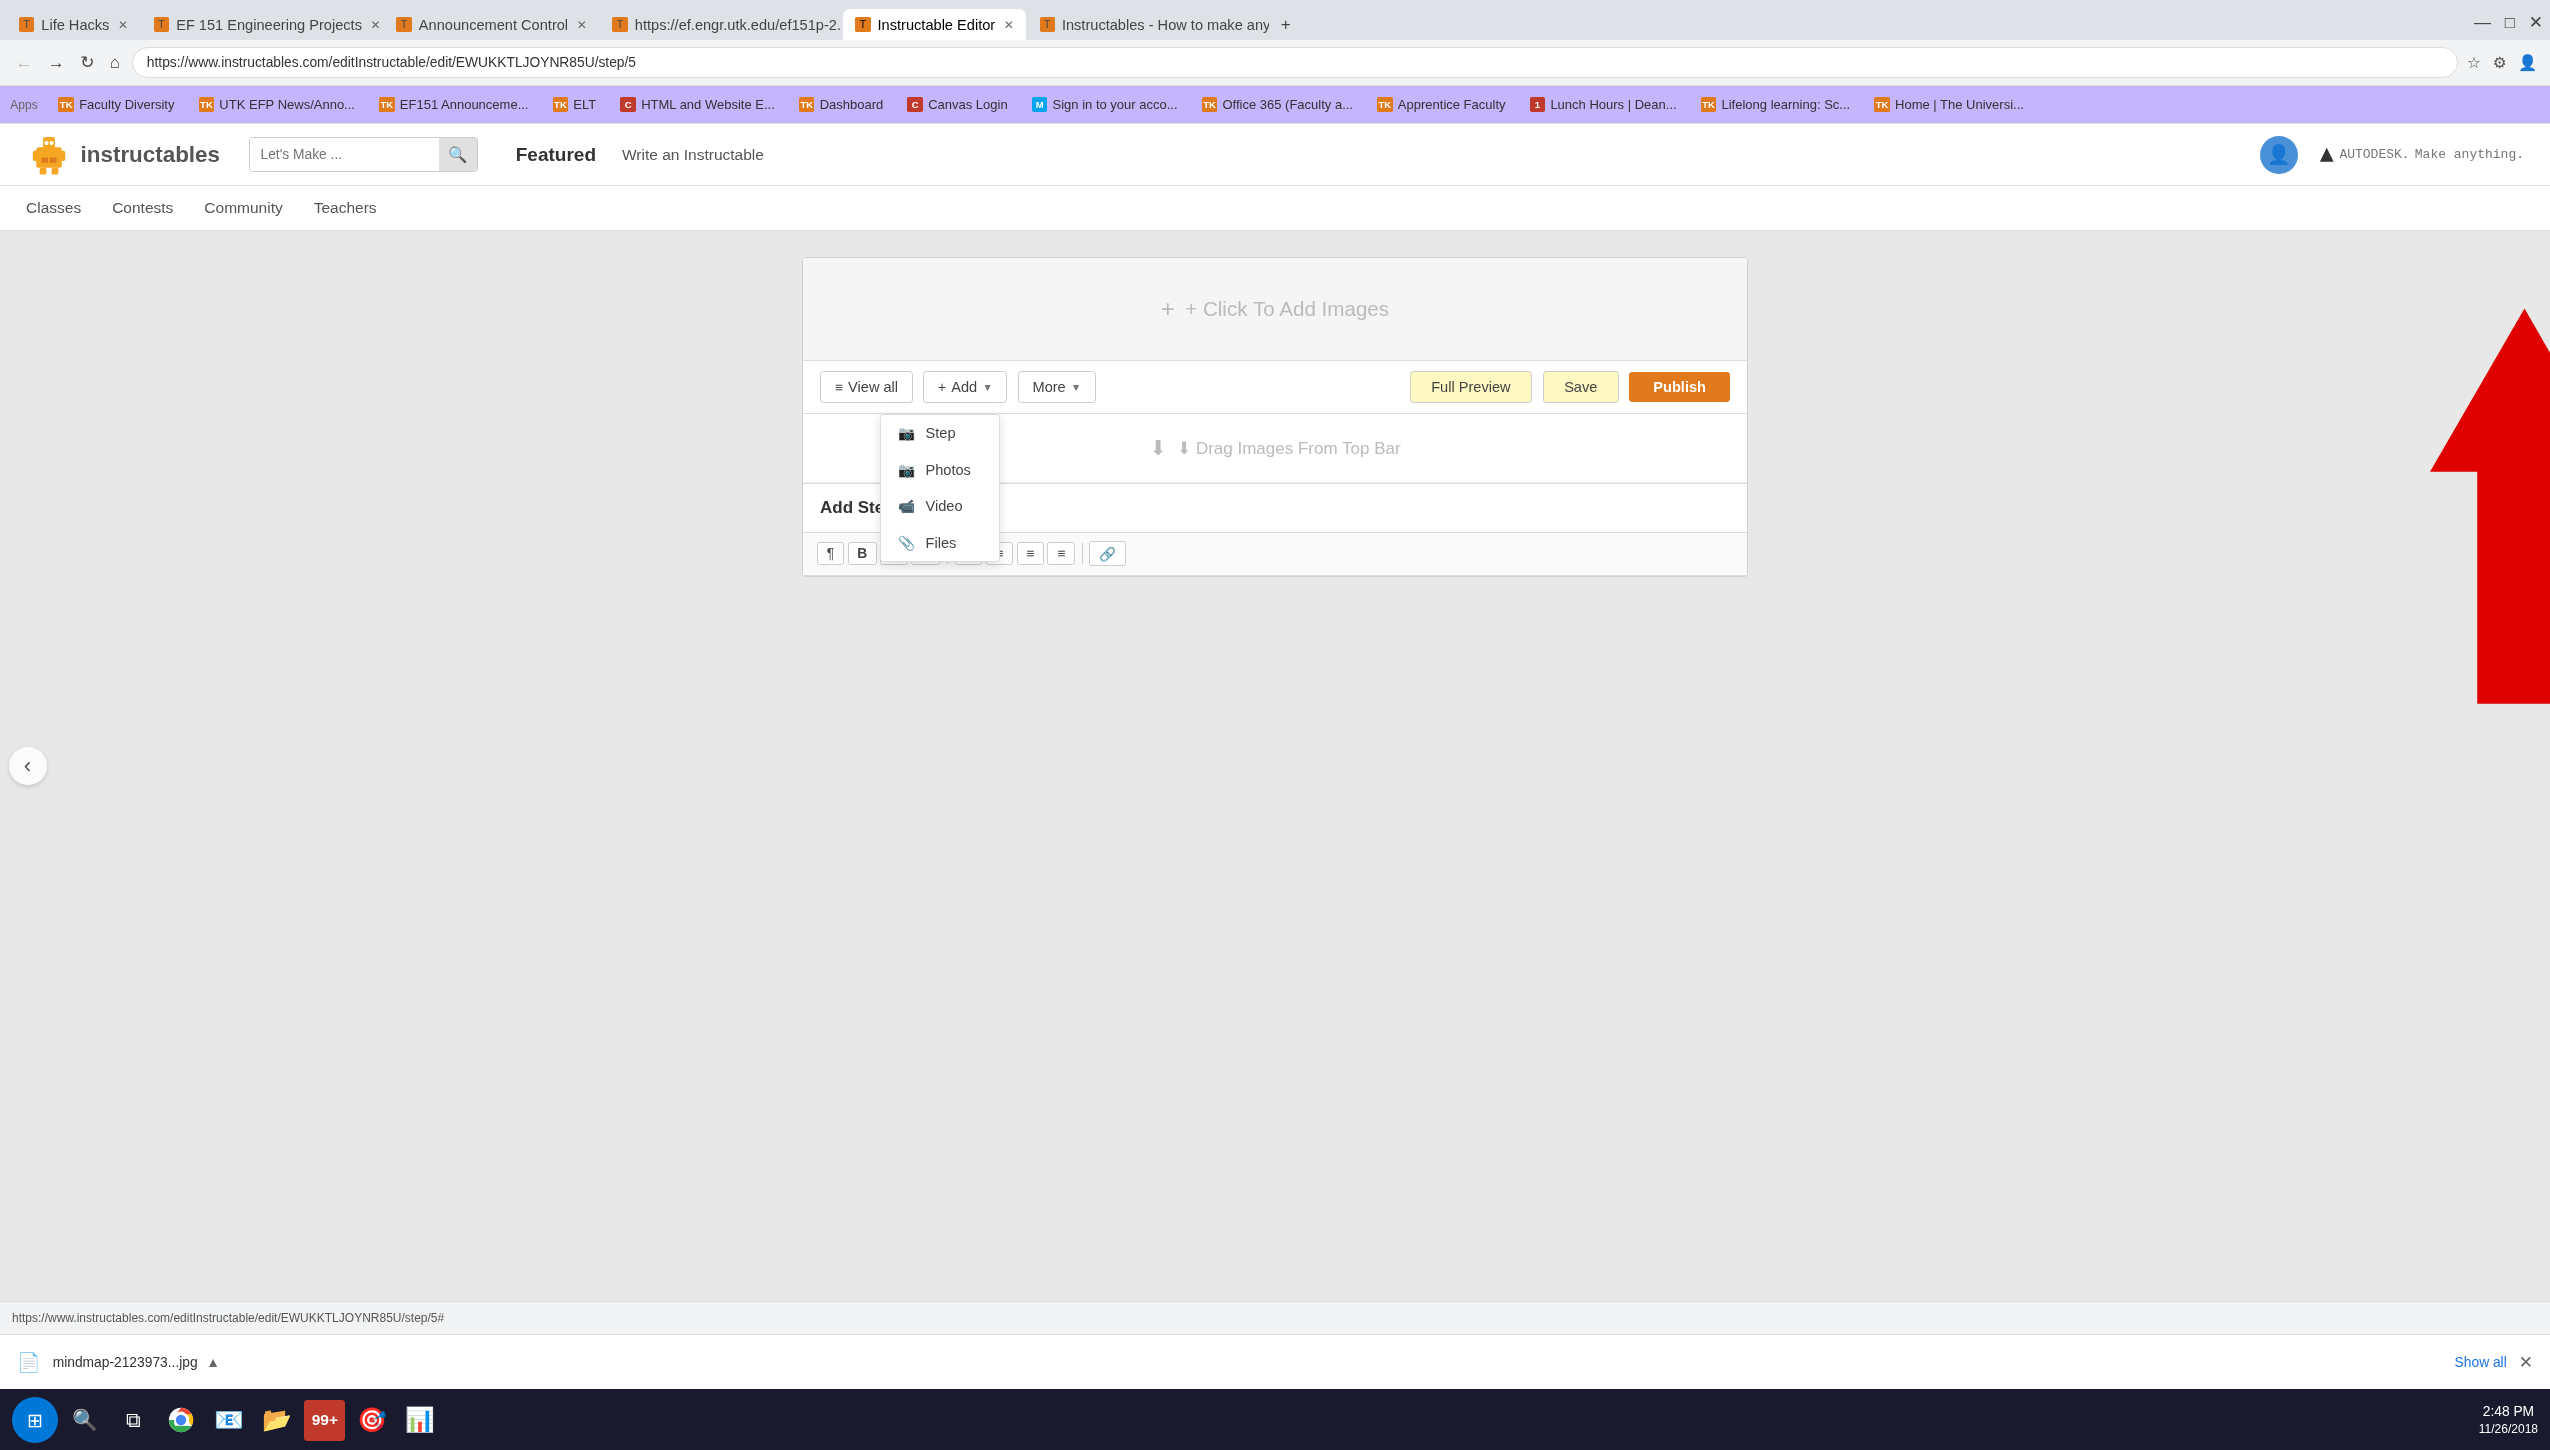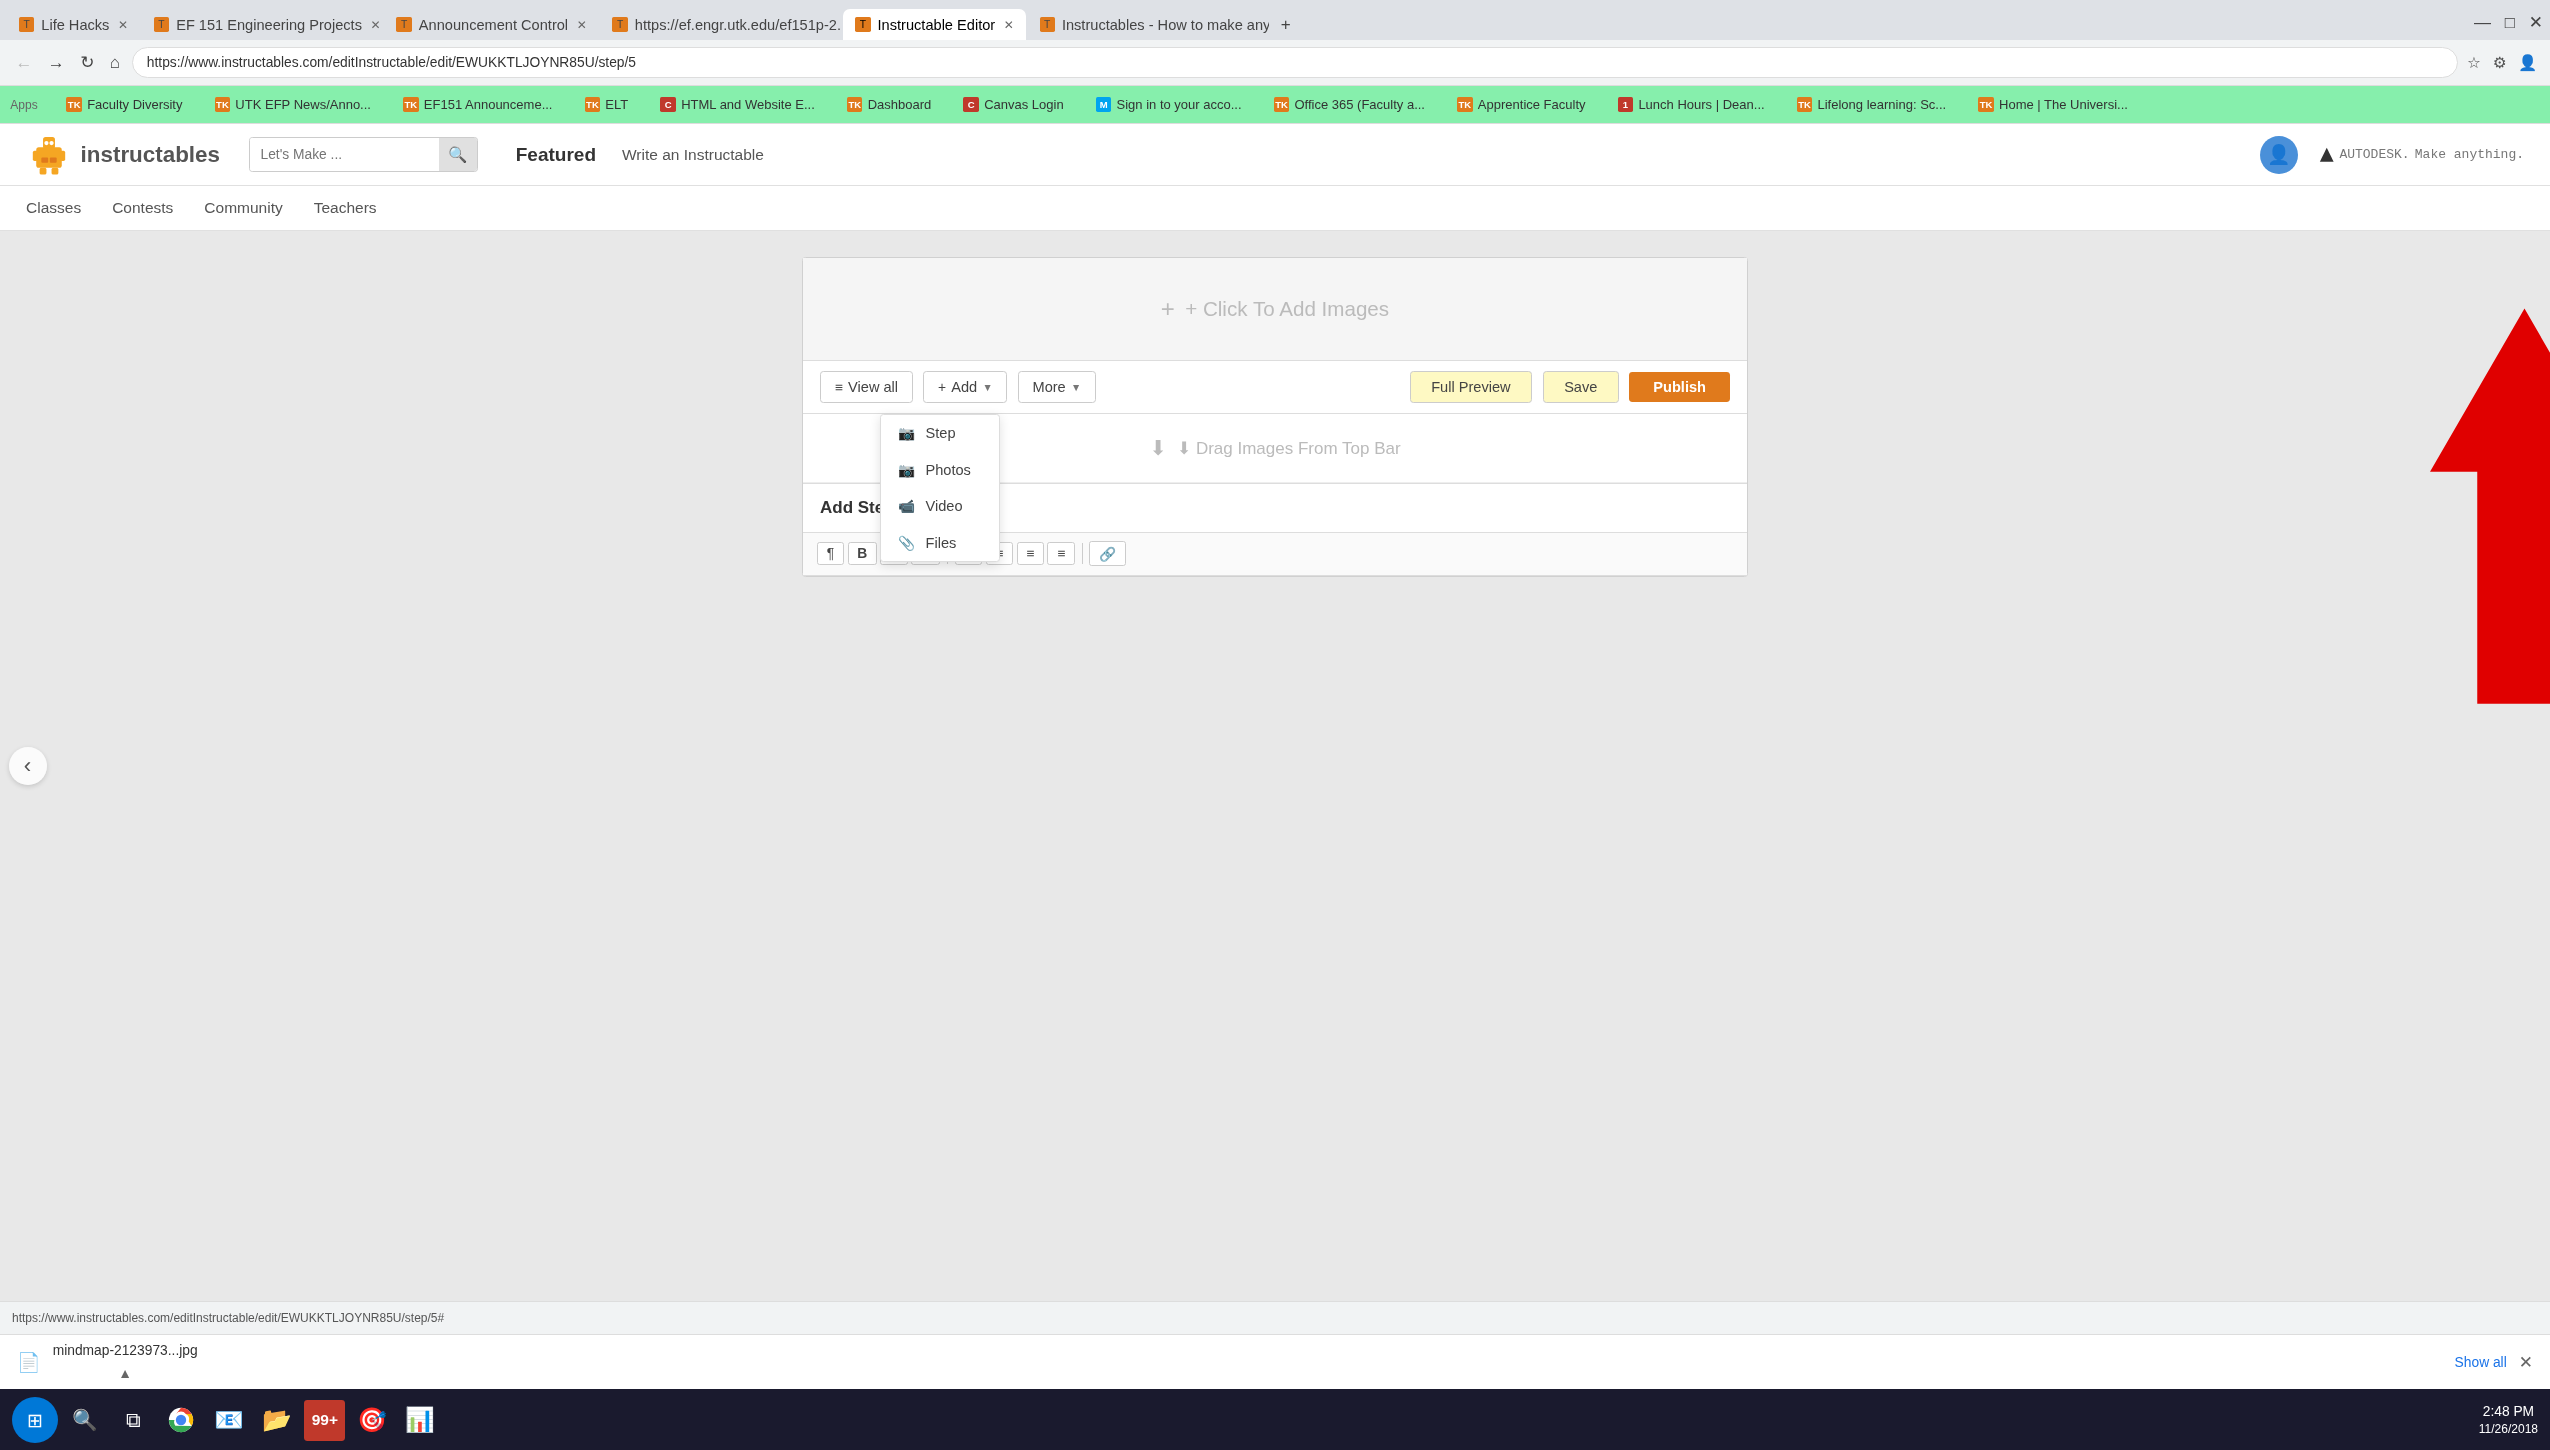--- a/index.html
+++ b/index.html
@@ -110,26 +110,26 @@
     }
     .addr-icon {
       font-size: 15.5px;
       color: #555;
       cursor: pointer;
     }
 
     
     .bookmarks-bar {
       height: 38px;
-      background: #86efac;
+      background: #c4b5fd;
       border-bottom: 0.9px solid #ddd;
       display: flex;
       align-items: center;
       padding: 0 10.3px;
-      gap: 15px;
+      gap: 7px;
       flex-shrink: 0;
       overflow: hidden;
     }
     .bookmark-item {
       display: flex;
       align-items: center;
       padding: 3.4px 8.6px;
       border-radius: 3.4px;
       font-size: 13px;
       color: #333;
@@ -557,21 +557,20 @@
       padding: 0 17px;
       gap: 12px;
       flex-shrink: 0;
     }
     .download-file {
       display: flex;
       align-items: center;
       gap: 8.6px;
       font-size: 13.8px;
       color: #333;
-      flex-direction: column;
     }
     .download-icon {
       font-size: 19px;
       color: #e07a1c;
     }
     .download-right {
       margin-left: auto;
       display: flex;
       align-items: center;
       gap: 12px;

